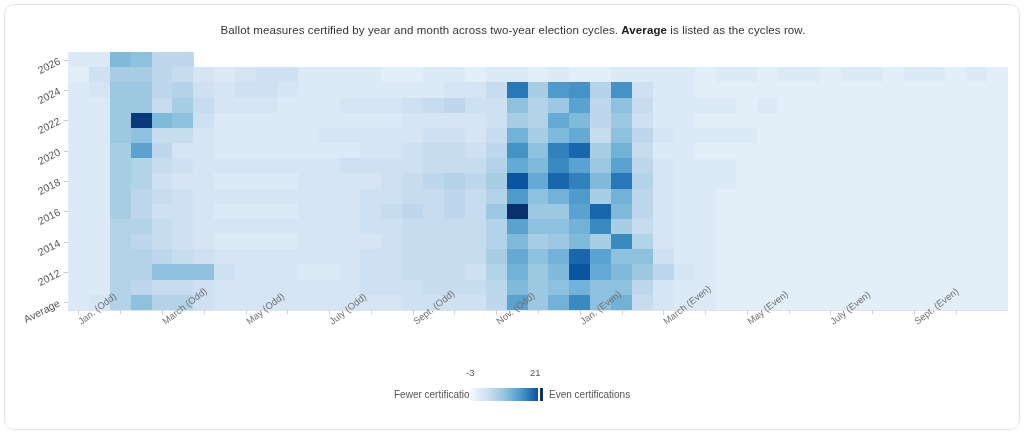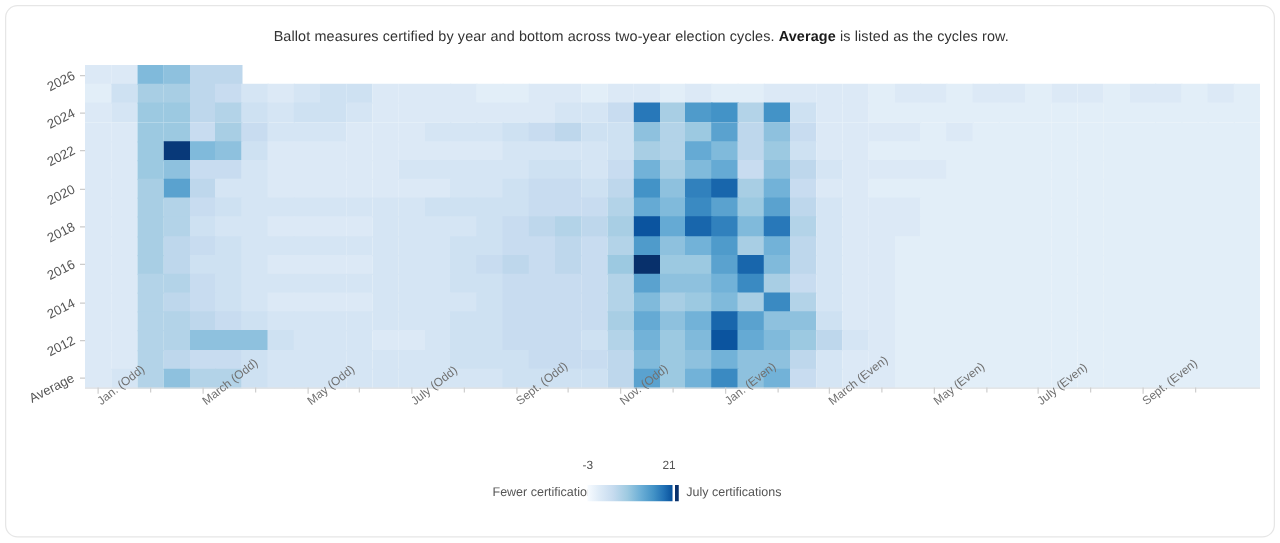--- a/index.html
+++ b/index.html
@@ -102,21 +102,21 @@
     position: absolute; left: 155px; top: 22px;
     font-size: 10px; color: #555555; white-space: nowrap;
   }
 </style>
 </head>
 <body>
 
 <div id="card">
 
   <div id="chart-title">
-    <span>Ballot measures certified by year and bottom across two-year election cycles. </span><b>Average</b><span> is listed as the cycles row.</span>
+    <span>Ballot measures certified by year and month across two-year election cycles. </span><b>Average</b><span> is listed as the cycles row.</span>
   </div>
 
   <div id="y-axis">
       <div class="y-tick-label" style="top: 1.58824px;">2026</div>
       <div class="y-tick-mark" style="top: 7.58824px;"></div>
       <div class="y-tick-label" style="top: 31.9412px;">2024</div>
       <div class="y-tick-mark" style="top: 37.9412px;"></div>
       <div class="y-tick-label" style="top: 62.2941px;">2022</div>
       <div class="y-tick-mark" style="top: 68.2941px;"></div>
       <div class="y-tick-label" style="top: 92.6471px;">2020</div>
@@ -930,18 +930,18 @@
       <div class="x-tick-mark" style="left: 637.111px; height: 4px;"></div>
       <div class="x-tick-mark" style="left: 720.667px; height: 4px;"></div>
       <div class="x-tick-mark" style="left: 804.222px; height: 4px;"></div>
       <div class="x-tick-mark" style="left: 887.778px; height: 4px;"></div>
     </div>
 
   <div id="legend">
     <div id="legend-low-text">Fewer certifications</div>
     <div id="legend-bar"></div>
     <div id="legend-cap"></div>
-    <div id="legend-high-text">July certifications</div>
+    <div id="legend-high-text">Even certifications</div>
     <div class="legend-tick-label" id="legend-tick-min" style="left: 72px;">-3</div>
     <div class="legend-tick-label" id="legend-tick-max" style="left: 136px;">21</div>
   </div>
 
 </div>
 
 </body></html>

